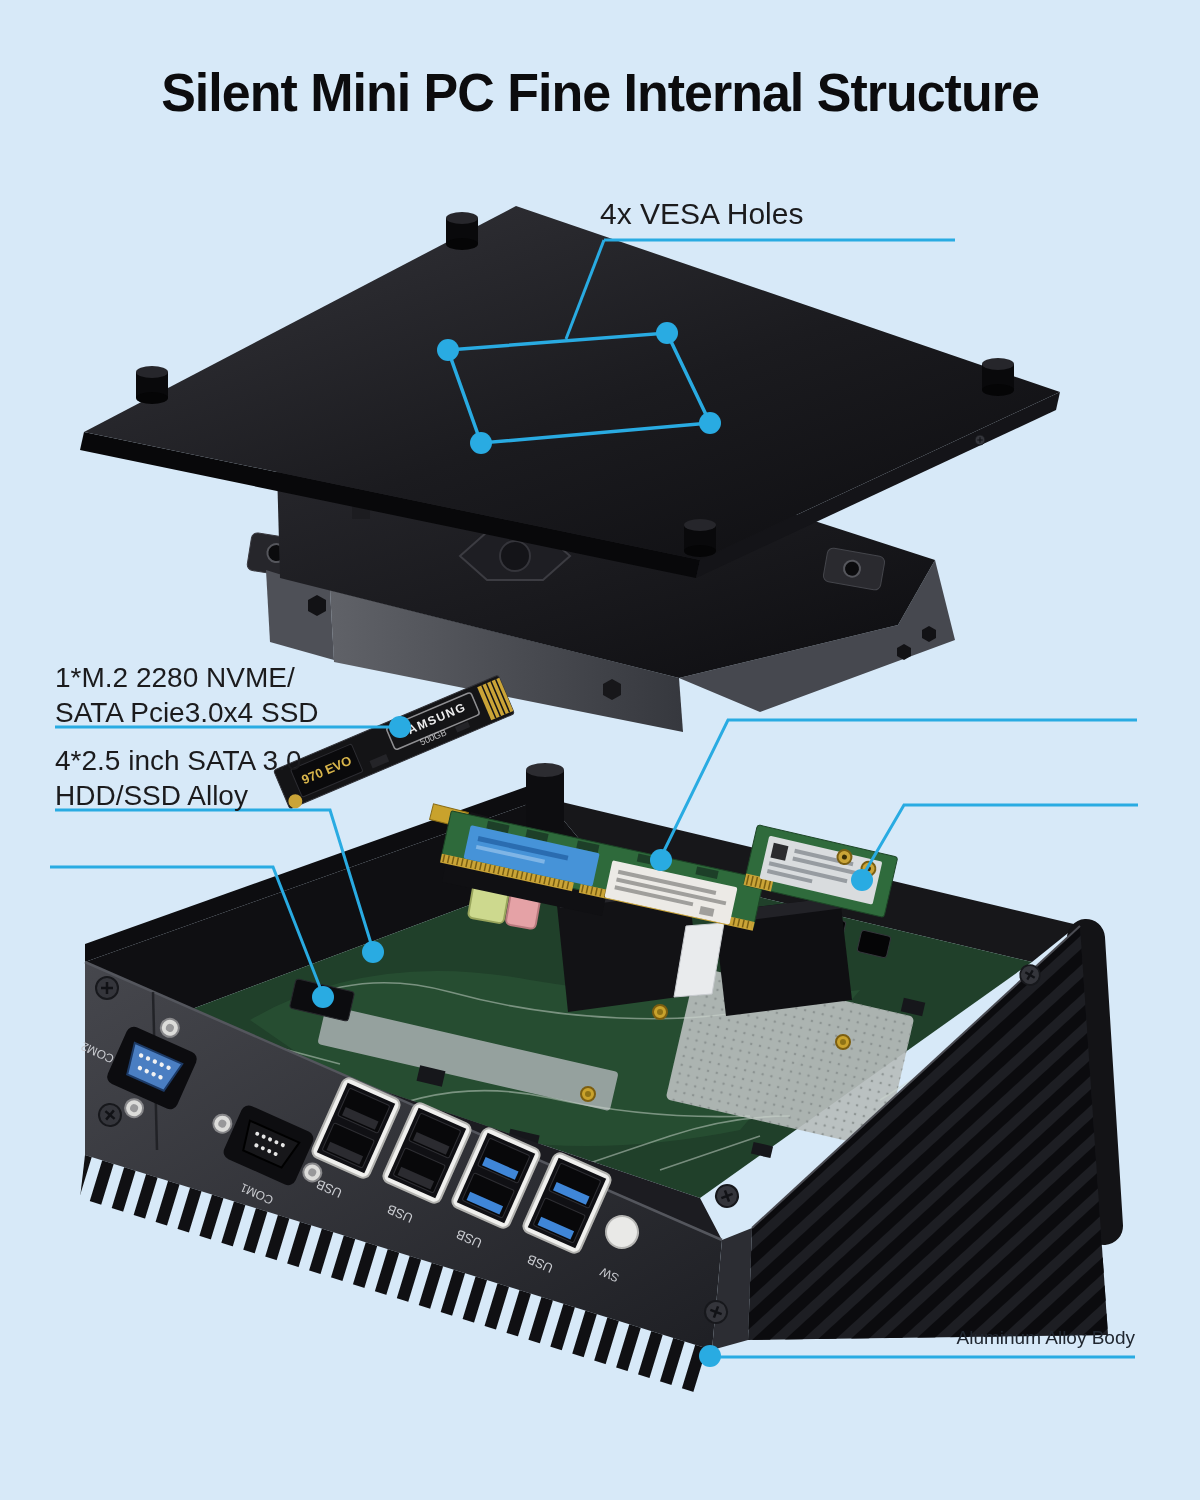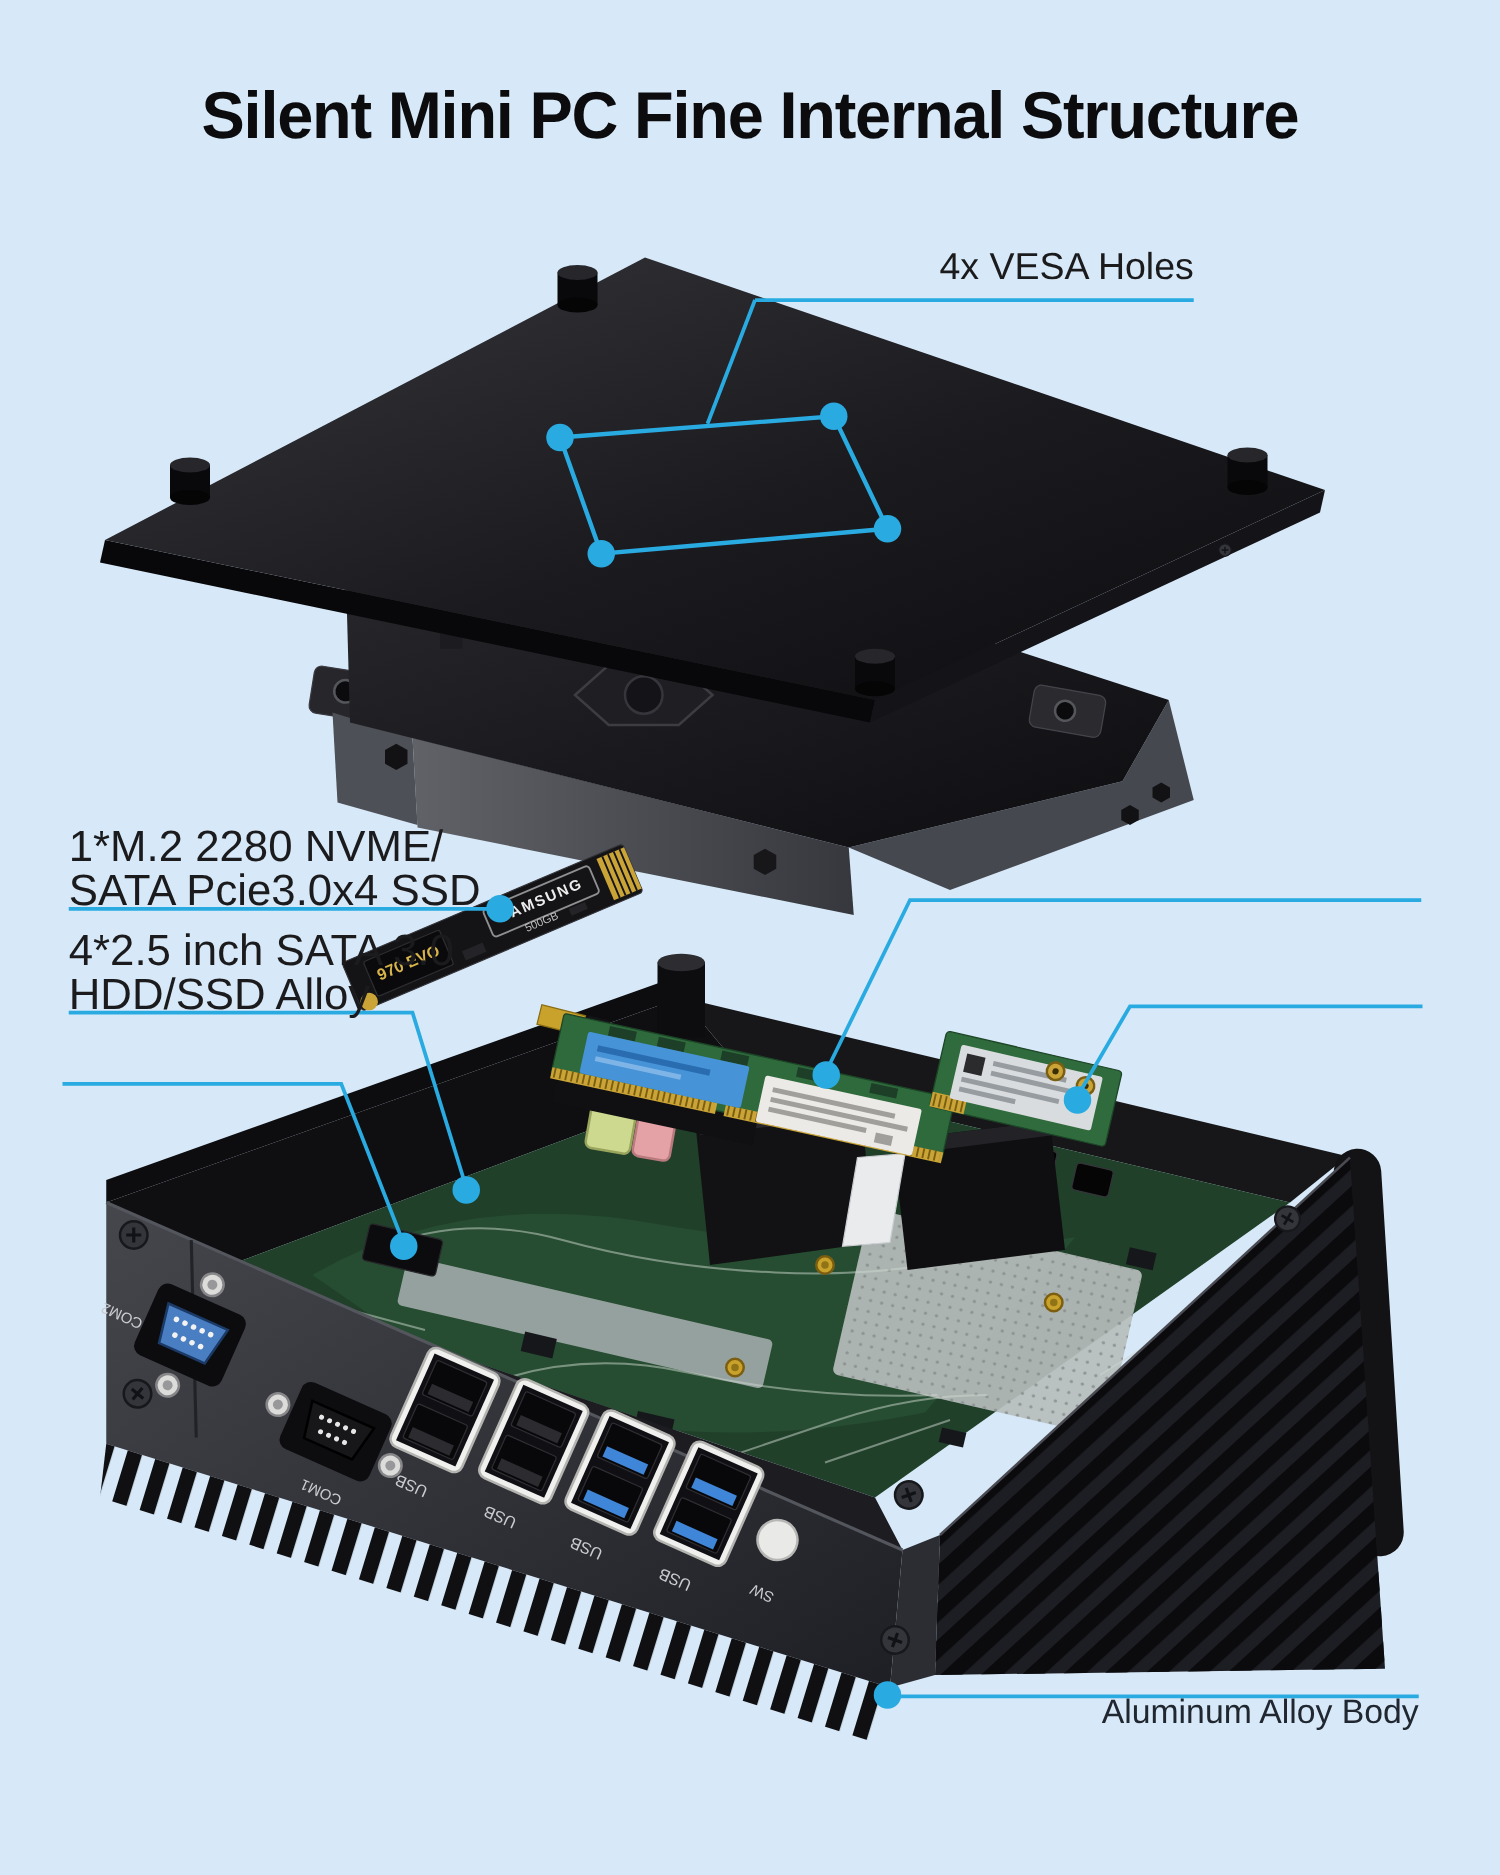--- a/index.html
+++ b/index.html
@@ -1,22 +1,22 @@
 <!DOCTYPE html>
 <html><head>
 <meta charset="utf-8">
 <style>
   html,body{margin:0;padding:0;}
   body{width:1200px;height:1500px;position:relative;font-family:"Liberation Sans",sans-serif;}
   .stage{position:absolute;inset:0;width:1200px;height:1500px;background:#d7e9f8;overflow:hidden;}
   .title{position:absolute;top:62px;left:0;width:100%;text-align:center;
          font-size:53px;font-weight:bold;color:#0c0c0e;letter-spacing:-1px;transform:scaleX(.98);}
-  .callout-label{position:absolute;color:#1b1b1d;font-size:35px;line-height:35px;white-space:nowrap;}
+  .callout-label{position:absolute;color:#1b1b1d;font-size:28px;line-height:35px;white-space:nowrap;}
   .callout-label span{display:block;}
-  .callout-label.right{text-align:right;}
+  .callout-label.right{text-align:left;}
   svg{position:absolute;left:0;top:0;}
 </style>
 </head>
 <body>
 
 <div class="stage">
 
   <svg width="1200" height="1500" viewBox="0 0 1200 1500">
     <defs>
       <linearGradient id="lgCover" x1="0" y1="0" x2="1" y2="1">
@@ -396,16 +396,16 @@
   <div class="callout-label" style="left:55px;top:743px">
     <span>4*2.5 inch SATA 3.0</span>
     <span>HDD/SSD Alloy</span>
   </div>
 
 
   <div class="callout-label right" style="right:63px;top:650px">
   </div>
 
 
-  <div class="callout-label right" style="right:65px;top:1352px;font-size:27px;color:#202730">
+  <div class="callout-label right" style="right:65px;top:1320px;font-size:19px;color:#202730">
     <span>Aluminum Alloy Body</span>
   </div>
 </div>
 
 </body></html>

